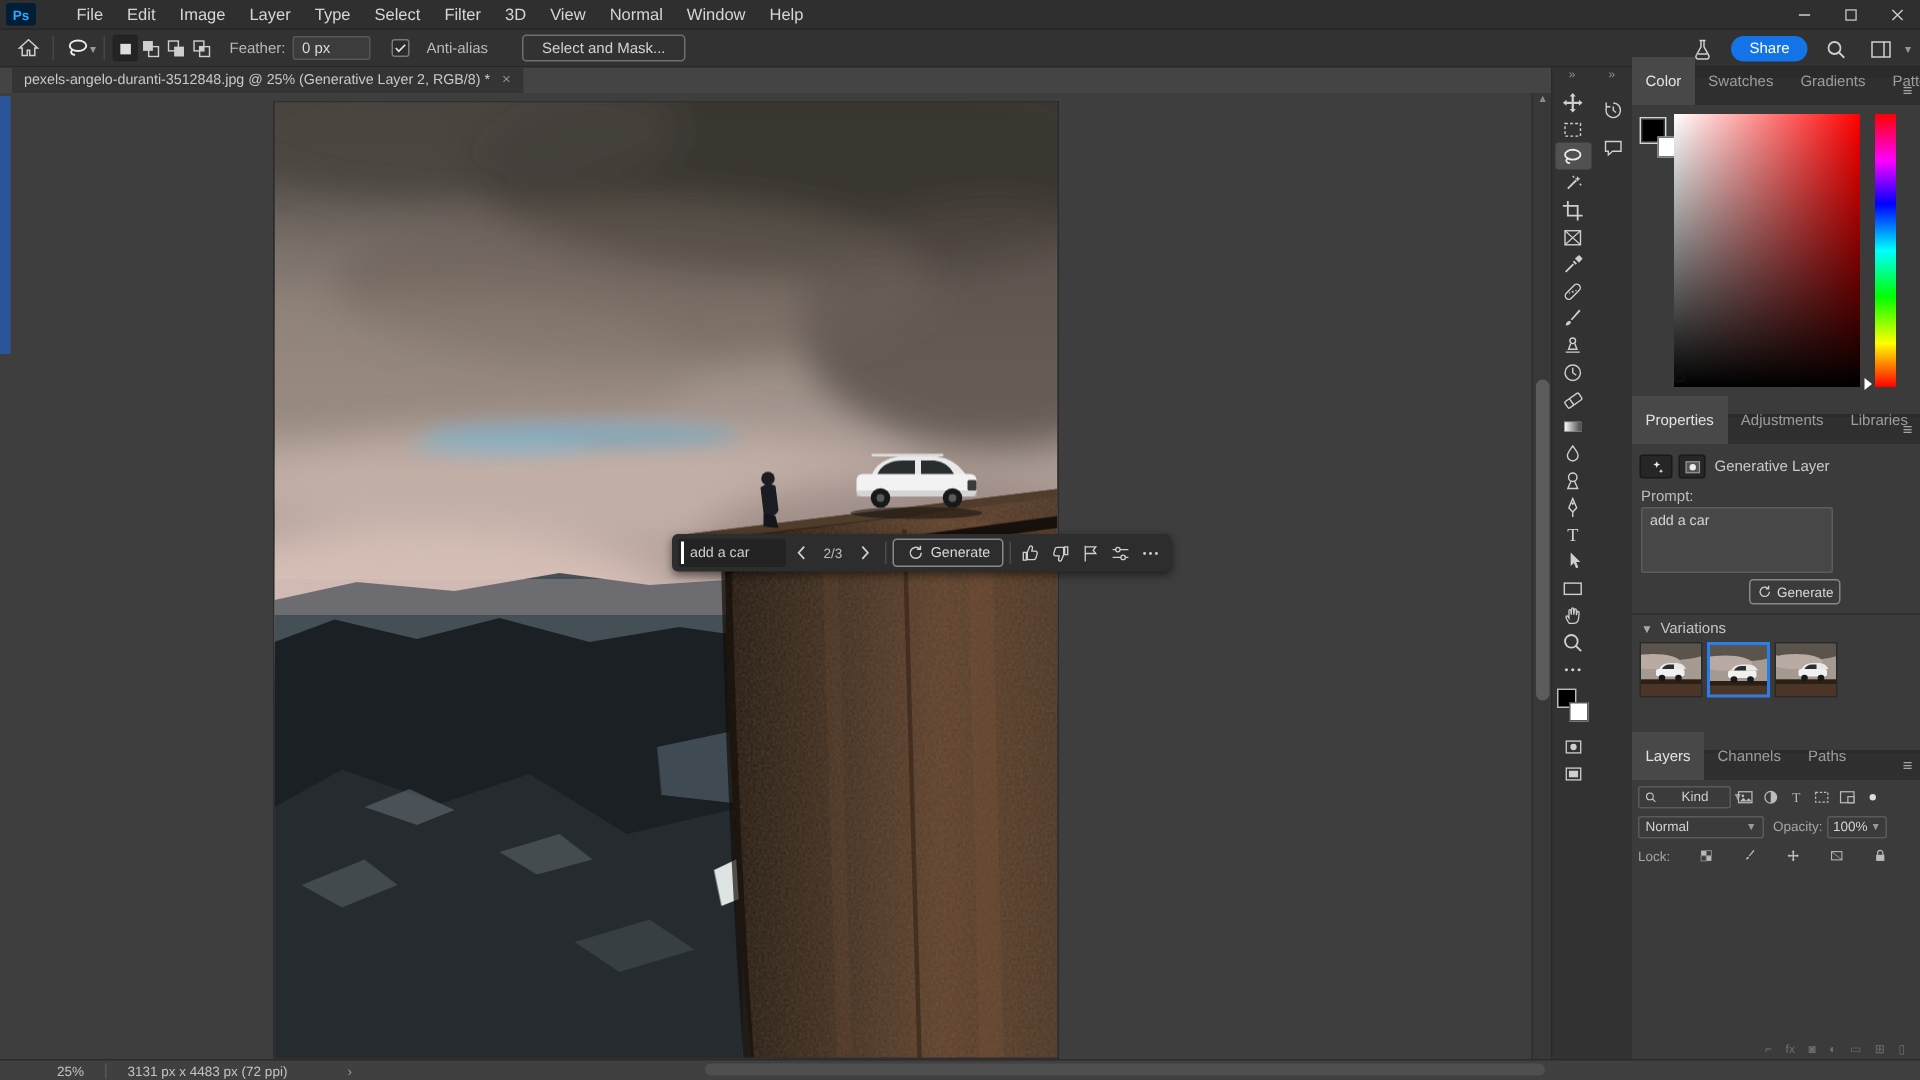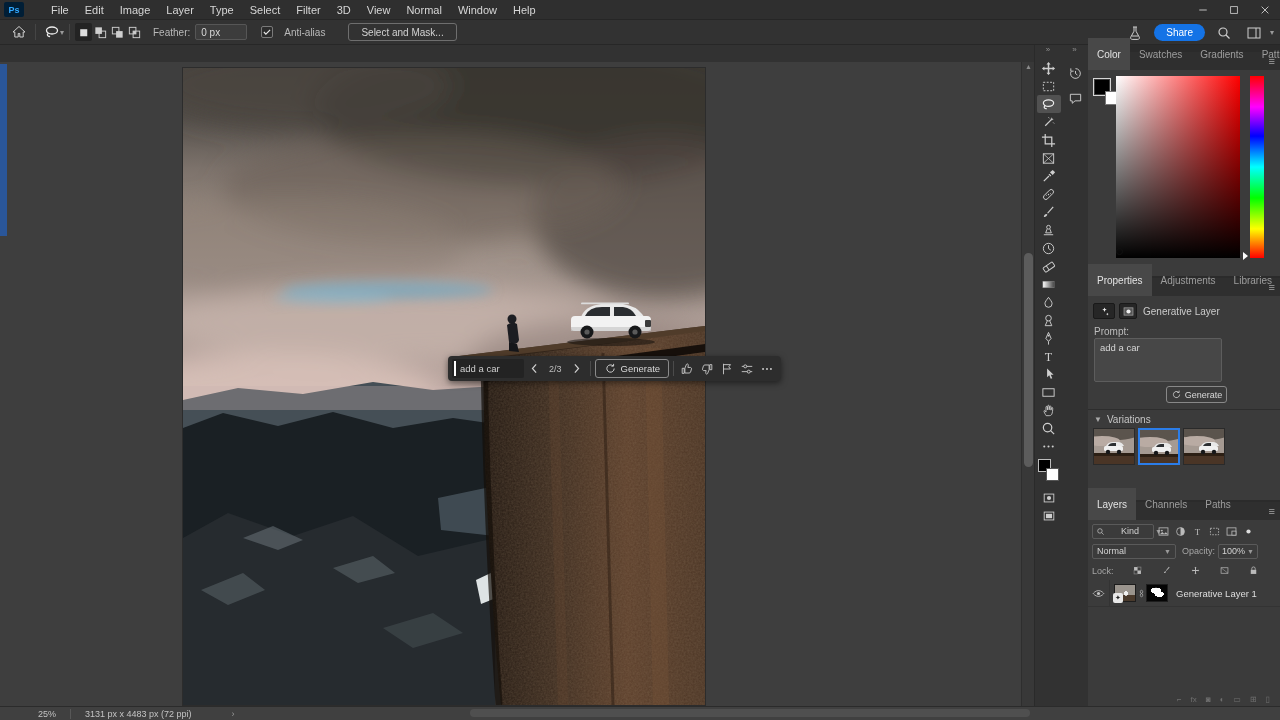--- a/index.html
+++ b/index.html
@@ -236,20 +236,26 @@
       <div class="ob-icon" id="icoWorkspace">
           <svg width="16" height="16" viewBox="0 0 16 16">
             <rect x="2" y="3" width="12" height="10" fill="none" stroke="#cfcfcf"></rect>
             <path d="M10 3v10" stroke="#cfcfcf"></path>
           </svg>
         </div>
       <span class="ob-caret">▾</span>
     </div>
   </div>
 
+  <div class="tabbar">
+    <div class="doctab">
+      <span class="doctab-title">pexels-angelo-duranti-3512848.jpg @ 25% (Generative Layer 2, RGB/8) *</span>
+      <span class="doctab-close">×</span>
+    </div>
+  </div>
 
   <div class="docarea">
     <div class="artwork-wrap">
       <svg width="522" height="637" viewBox="0 0 522 637" preserveAspectRatio="none">
         <defs>
           <linearGradient id="skyG" x1="0" y1="0" x2="0" y2="1">
             <stop offset="0" stop-color="#46423f"></stop>
               <stop offset=".12" stop-color="#55504b"></stop>
             <stop offset=".25" stop-color="#7c726b"></stop>
               <stop offset=".38" stop-color="#96897f"></stop>
@@ -779,41 +785,20 @@
               <path d="M5.5 7V5.3a2.5 2.5 0 0 1 5 0V7" fill="none" stroke="#bbb" stroke-width="1.2"></path>
             </svg>
           </div>
         <span class="mini-label">Fill:</span>
         <div class="val-box">
           <span>100%</span>
           <span class="kind-caret">▼</span>
         </div>
       </div>
       <div class="layer-list" id="layerList">
-          <div class="layer-row">
-            <div class="eye-cell">
-              <svg width="13" height="13" viewBox="0 0 16 16">
-                <path d="M1.5 8s2.5-3.6 6.5-3.6S14.5 8 14.5 8 12 11.6 8 11.6 1.5 8 1.5 8z" fill="none" stroke="#c6c6c6"></path>
-                <circle cx="8" cy="8" r="1.9" fill="#c6c6c6"></circle>
-              </svg>
-            </div>
-            <div class="lthumb" style="background:radial-gradient(circle at 55% 52%,#f0f0f0 0 16%,rgba(0,0,0,0) 17%),linear-gradient(to bottom,#9a948d 0 62%,#4a3a2c 62%);">
-              <div class="gen-badge">✦</div>
-            </div>
-            <div class="chain-cell">
-              <svg width="9" height="9" viewBox="0 0 16 16">
-                <g stroke="#ccc" fill="none" stroke-width="1">
-                  <ellipse cx="8" cy="5" rx="2.2" ry="2.8"></ellipse>
-                  <ellipse cx="8" cy="11" rx="2.2" ry="2.8"></ellipse>
-                </g>
-              </svg>
-            </div>
-            <div class="lmask" style="background:#050505;background-image:radial-gradient(ellipse 42% 32% at 45% 35%,#fff 0 60%,rgba(0,0,0,0) 61%),radial-gradient(ellipse 36% 30% at 62% 58%,#fff 0 60%,rgba(0,0,0,0) 61%);"></div>
-            <span class="lname">Generative Layer 1</span>
-          </div>
         </div>
       <div class="layers-footer" id="layersFooter">
           <span>⌐</span>
           <span>fx</span>
           <span>◙</span>
           <span>◐</span>
           <span>▭</span>
           <span>⊞</span>
           <span>▯</span>
         </div>

